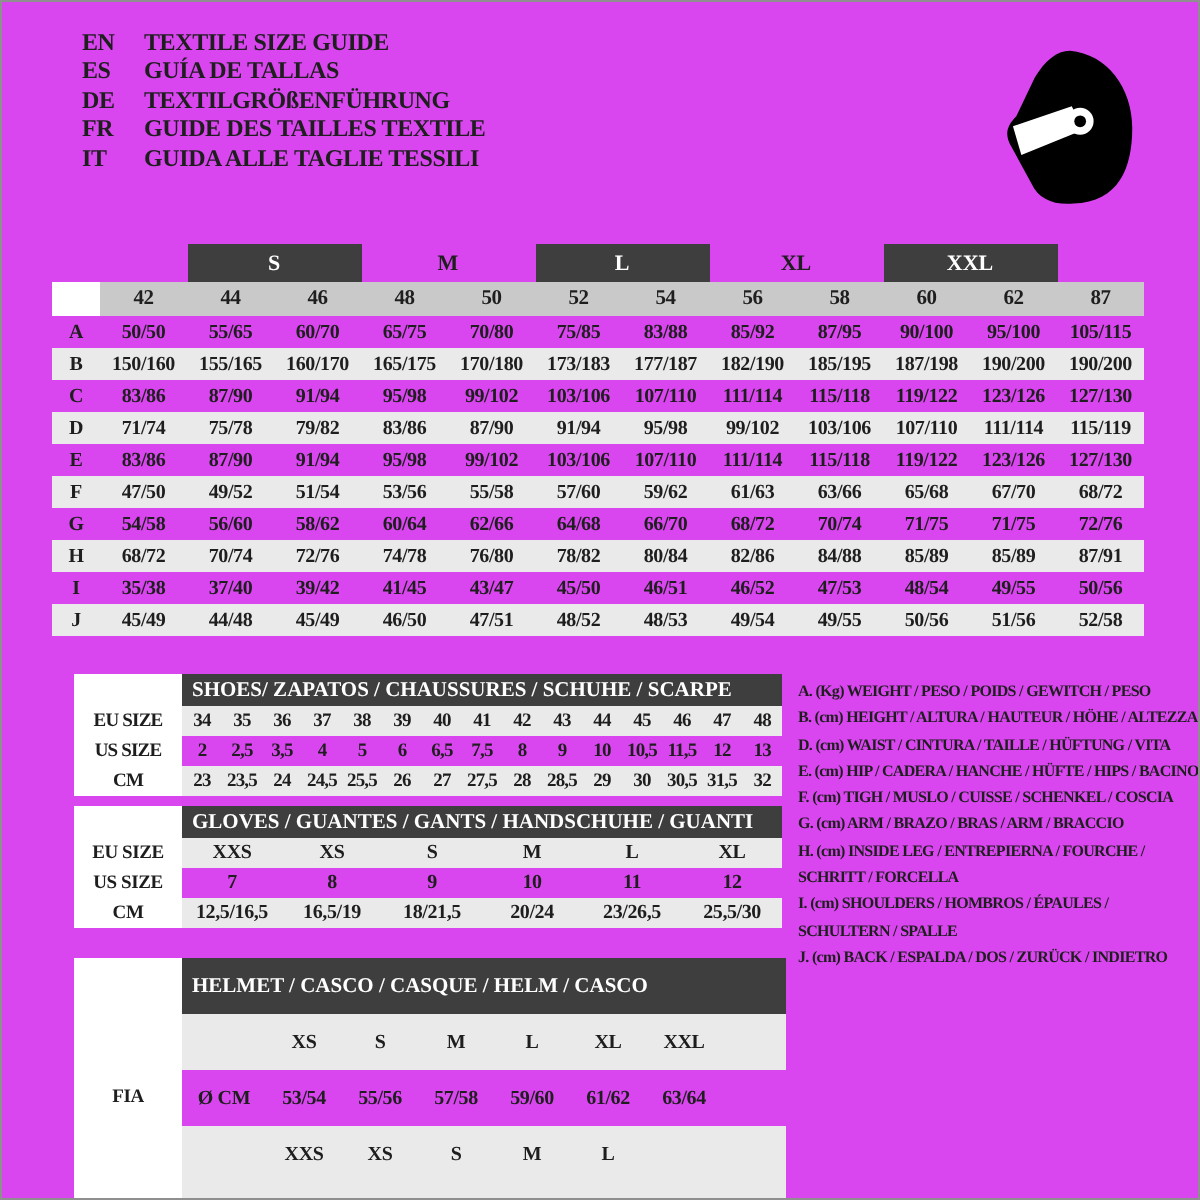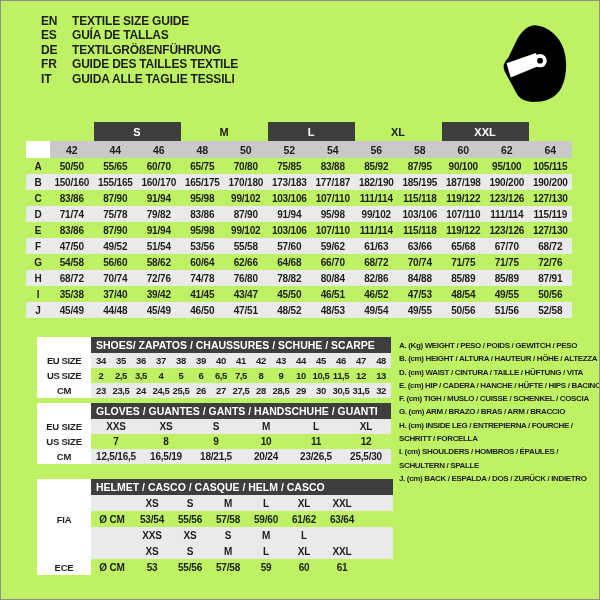--- a/index.html
+++ b/index.html
@@ -1,19 +1,19 @@
 <!DOCTYPE html>
 <html><head>
 <meta charset="utf-8">
 <style>
   html,body{margin:0;padding:0;background:#fff;}
   .page{
-    position:relative;width:600px;height:600px;background:#bef264;
+    position:relative;width:600px;height:600px;background:#d946ef;
     border:1px solid #8f8f8f;box-sizing:border-box;overflow:hidden;
-    font-family:Liberation Sans, sans-serif;color:#1e1e1e;
+    font-family:Liberation Serif, serif;color:#1e1e1e;
   }
   
   .lang{position:absolute;left:40px;top:13px;}
   .lang-row{display:flex;font-weight:bold;font-size:12px;line-height:14.4px;letter-spacing:-0.2px;}
   .lang-code{width:31px;}
   
   .helmet-ic{position:absolute;left:487px;top:17px;width:84px;height:92px;}
   
   table{border-collapse:collapse;table-layout:fixed;}
   .mt{position:absolute;left:25px;top:121px;width:546px;font-weight:bold;font-size:10px;letter-spacing:-0.2px;}
@@ -29,21 +29,21 @@
   .lt{width:354px;font-weight:bold;font-size:10px;letter-spacing:-0.2px;}
   .lt td{padding:0;text-align:center;height:15px;white-space:nowrap;overflow:visible;}
   .lt td.side{text-align:center;font-size:9.5px;background:#fff;}
   .lt td.titlebar{background:#3e3e3e;color:#fff;text-align:left;padding-left:5px;font-size:10.5px;height:16px;letter-spacing:0;}
   .lt tr.band td{background:#eaeaea;}
   .lt tr.band td.side{background:#fff;}
   .shoes td{font-size:9.5px;letter-spacing:-0.4px;}
   .shoes td.titlebar{font-size:10.5px;letter-spacing:0;}
   .gloves{margin-top:5px;}
   .helmett{margin-top:15px;}
-  .helmett td{height:16px;margin-top:20px;}
+  .helmett td{height:28px;margin-top:20px;}
   
   .legend{position:absolute;left:398px;top:338px;width:198px;list-style:none;margin:0;padding:0;}
   .legend li{font-size:8px;font-weight:bold;line-height:13.3px;letter-spacing:-0.35px;white-space:nowrap;}
 </style>
 </head>
 <body>
 
 <div class="page">
 
   <div class="lang" id="lang-header">
@@ -109,21 +109,21 @@
           <td>44</td>
           <td>46</td>
           <td>48</td>
           <td>50</td>
           <td>52</td>
           <td>54</td>
           <td>56</td>
           <td>58</td>
           <td>60</td>
           <td>62</td>
-          <td>64</td>
+          <td>87</td>
         </tr>
         <tr>
           <td>A</td>
           <td>50/50</td>
           <td>55/65</td>
           <td>60/70</td>
           <td>65/75</td>
           <td>70/80</td>
           <td>75/85</td>
           <td>83/88</td>

